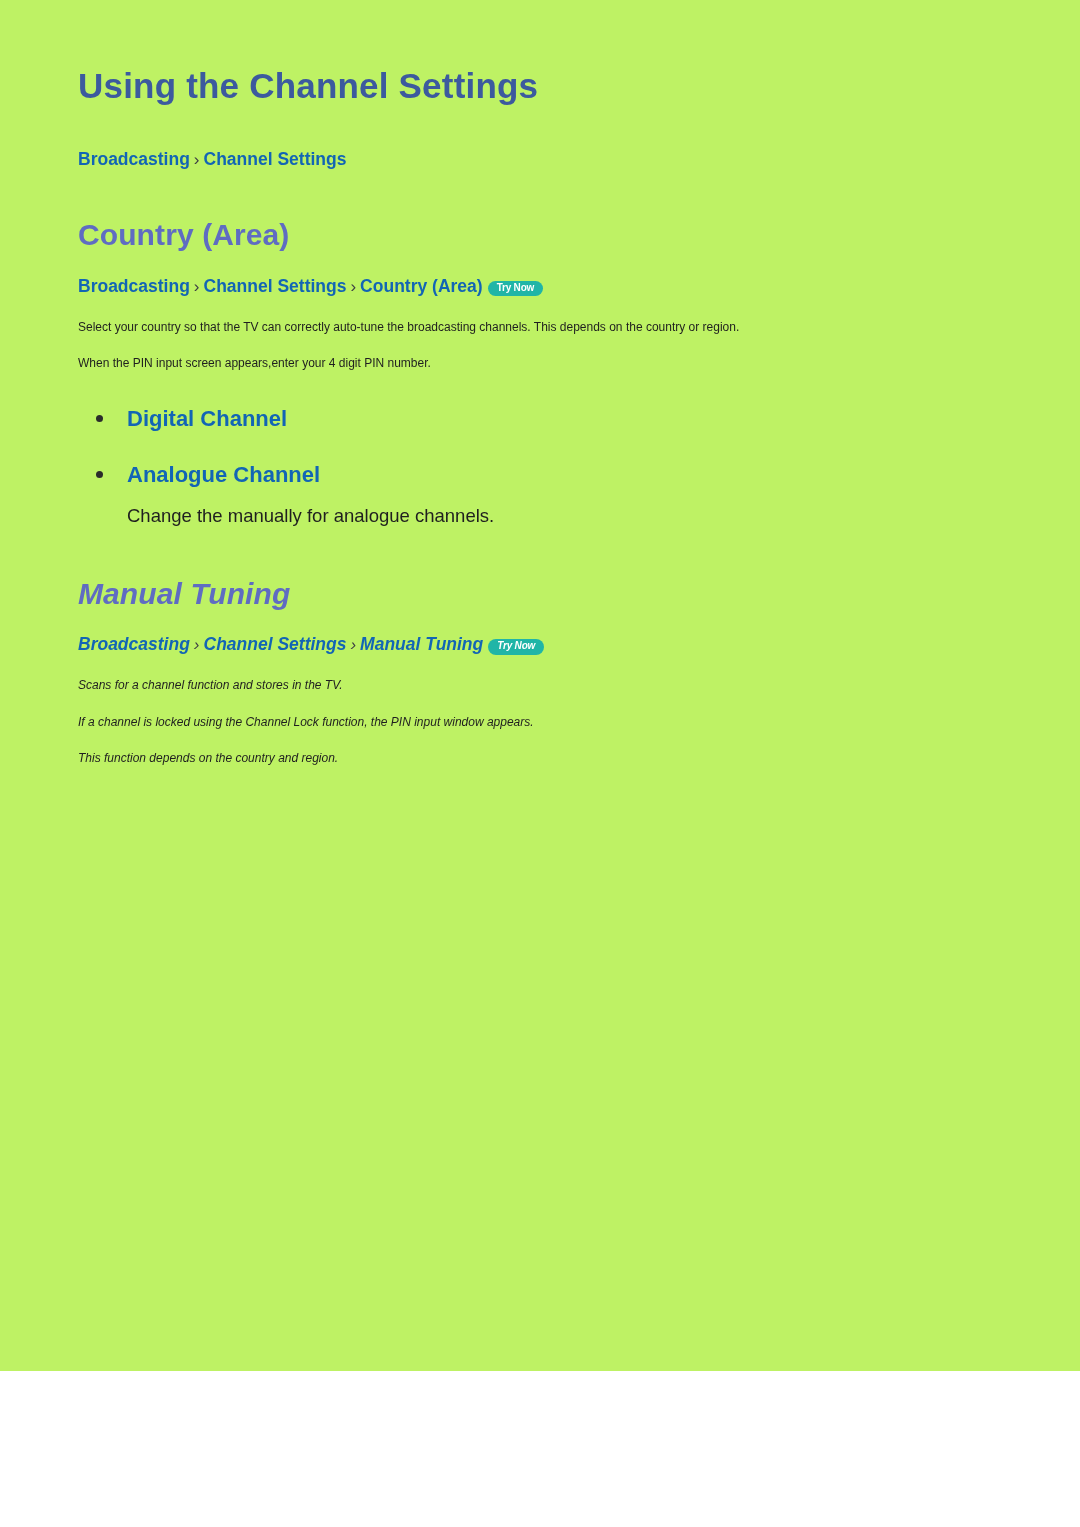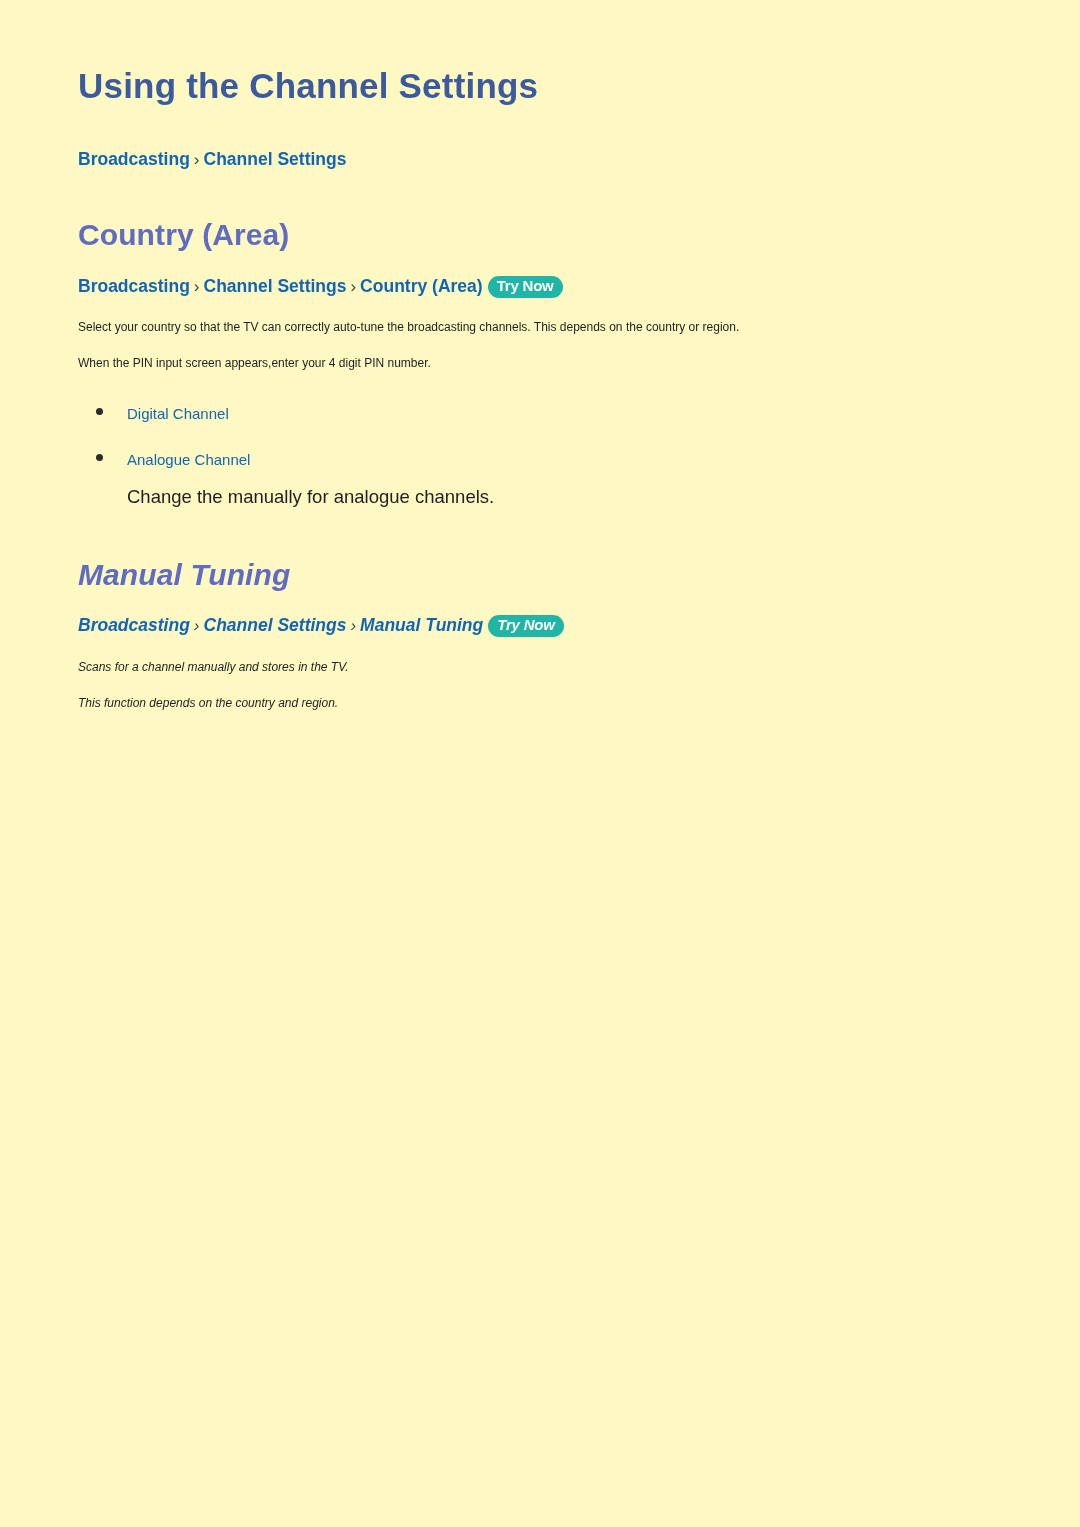--- a/index.html
+++ b/index.html
@@ -10,23 +10,23 @@
   body {
     width: 1080px;
     height: 1527px;
     font-family: "Liberation Sans", sans-serif;
     -webkit-font-smoothing: antialiased;
     overflow: hidden;
   }
   .page {
     box-sizing: border-box;
     width: 1080px;
-    height: 1527px;
+    height: 1371px;
     padding: 66px 78px 13px 78px;
-    background: #fef9c3;
+    background: #bef264;
   }
 
   
   .page-title {
     font-size: 35px;
     font-weight: bold;
     color: #3c5a9e;
     letter-spacing: 0.2px;
     margin: 0 0 42px 0;
     line-height: 1.15;
@@ -47,21 +47,21 @@
   .breadcrumb .sep {
     color: #3e4044;
     font-weight: normal;
     padding: 0 4px;
     font-size: 17px;
   }
   .try-now {
     display: inline-block;
     background: #20b5a7;
     color: #ffffff;
-    font-size: 15px;
+    font-size: 10px;
     font-weight: bold;
     border-radius: 11px;
     padding: 1px 9px 2px 9px;
     margin-left: 5px;
     line-height: 1.25;
     vertical-align: 1px;
     letter-spacing: -0.2px;
   }
 
   .top-breadcrumb {
@@ -119,22 +119,22 @@
     height: 7px;
     border-radius: 50%;
     background: #2b2b2b;
     flex: 0 0 auto;
     margin-left: 18px;
     margin-right: 24px;
     position: relative;
     top: -4px;
   }
   .bullet-label {
-    font-size: 15px;
-    font-weight: normal;
+    font-size: 22px;
+    font-weight: bold;
     color: #1265b5;
     line-height: 1.35;
   }
   .bullet-desc {
     font-size: 18.5px;
     color: #1f1f1f;
     line-height: 1.6;
     margin: 12px 0 0 49px;
   }
 </style>
@@ -165,18 +165,19 @@
               <span class="bullet-dot"></span>
               <span class="bullet-label">Analogue Channel</span>
             </div>
             <div class="bullet-desc">Change the manually for analogue channels.</div>
           </li>
         </ul>
       </div>
       <div class="section manual">
         <h2 class="section-heading">Manual Tuning</h2>
         <div class="breadcrumb breadcrumb-sub"><span class="crumb">Broadcasting</span><span class="sep">›</span><span class="crumb">Channel Settings</span><span class="sep">›</span><span class="crumb">Manual Tuning</span><span class="try-now">Try Now</span></div>
-        <p class="body">Scans for a channel manually and stores in the TV.</p>
+        <p class="body">Scans for a channel function and stores in the TV.</p>
+        <p class="body">If a channel is locked using the Channel Lock function, the PIN input window appears.</p>
         <p class="body">This function depends on the country and region.</p>
       </div>
     </div>
 
 </div>
 
 </body></html>

